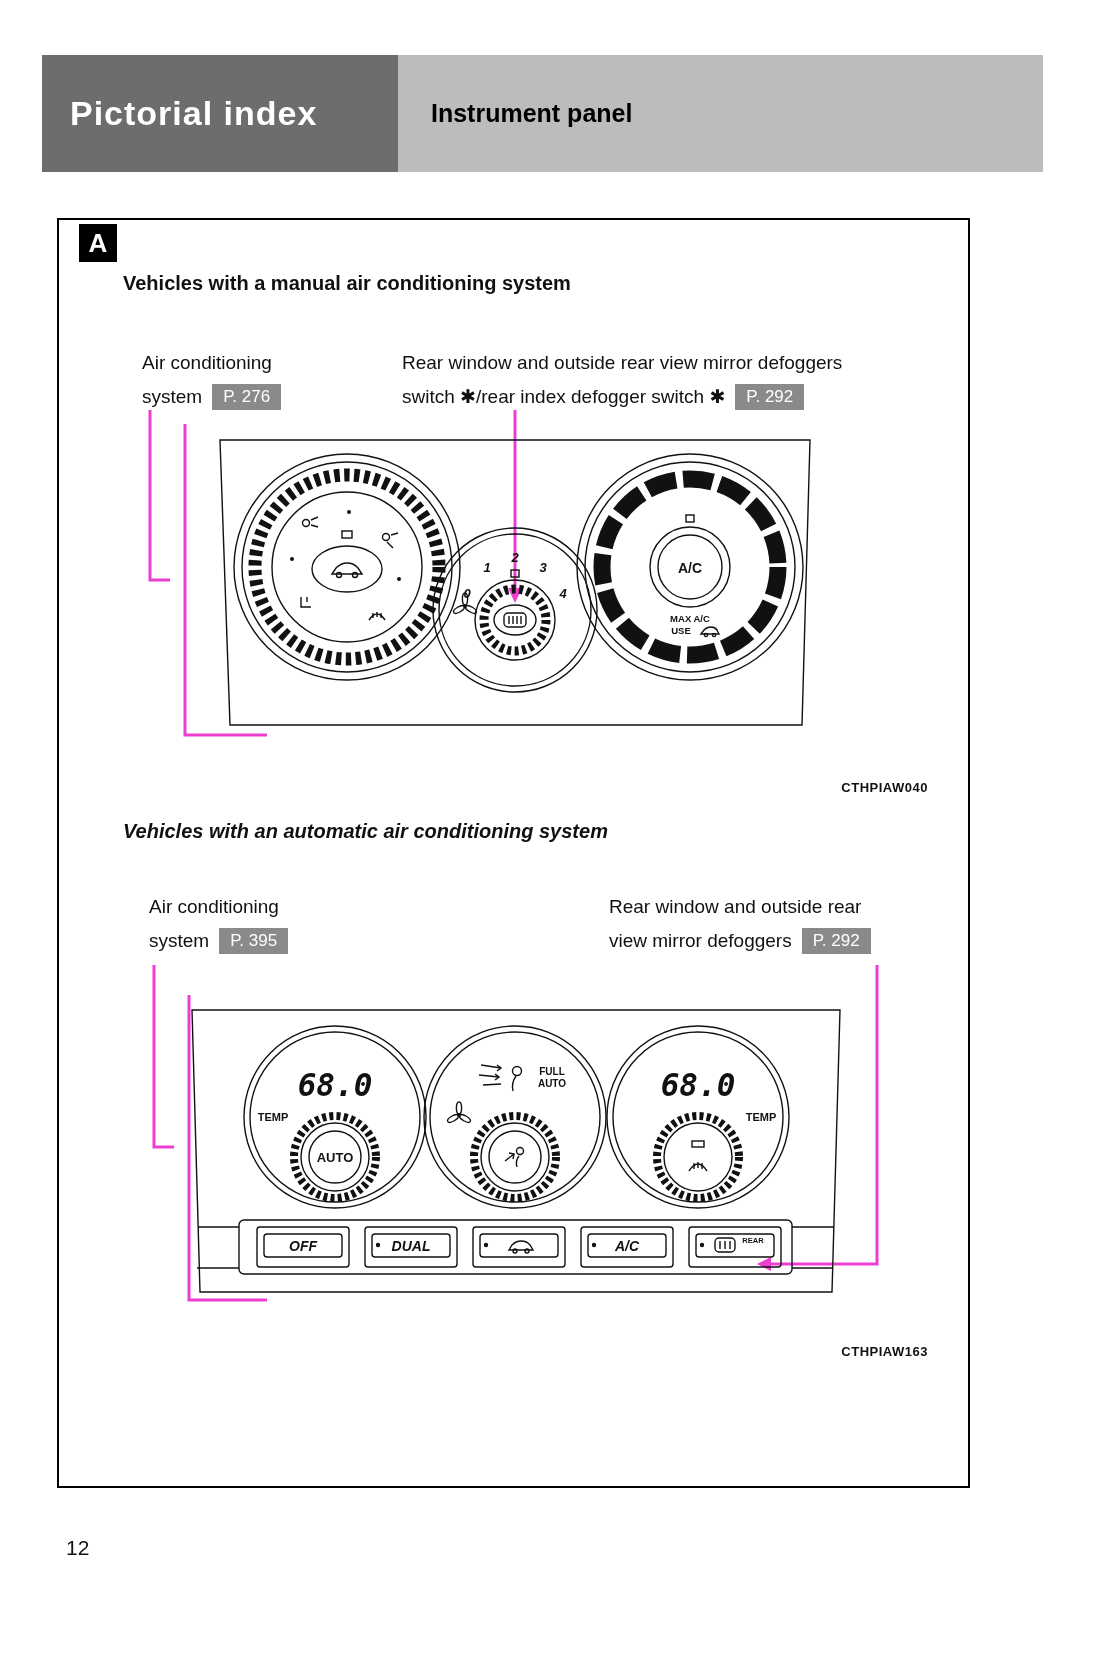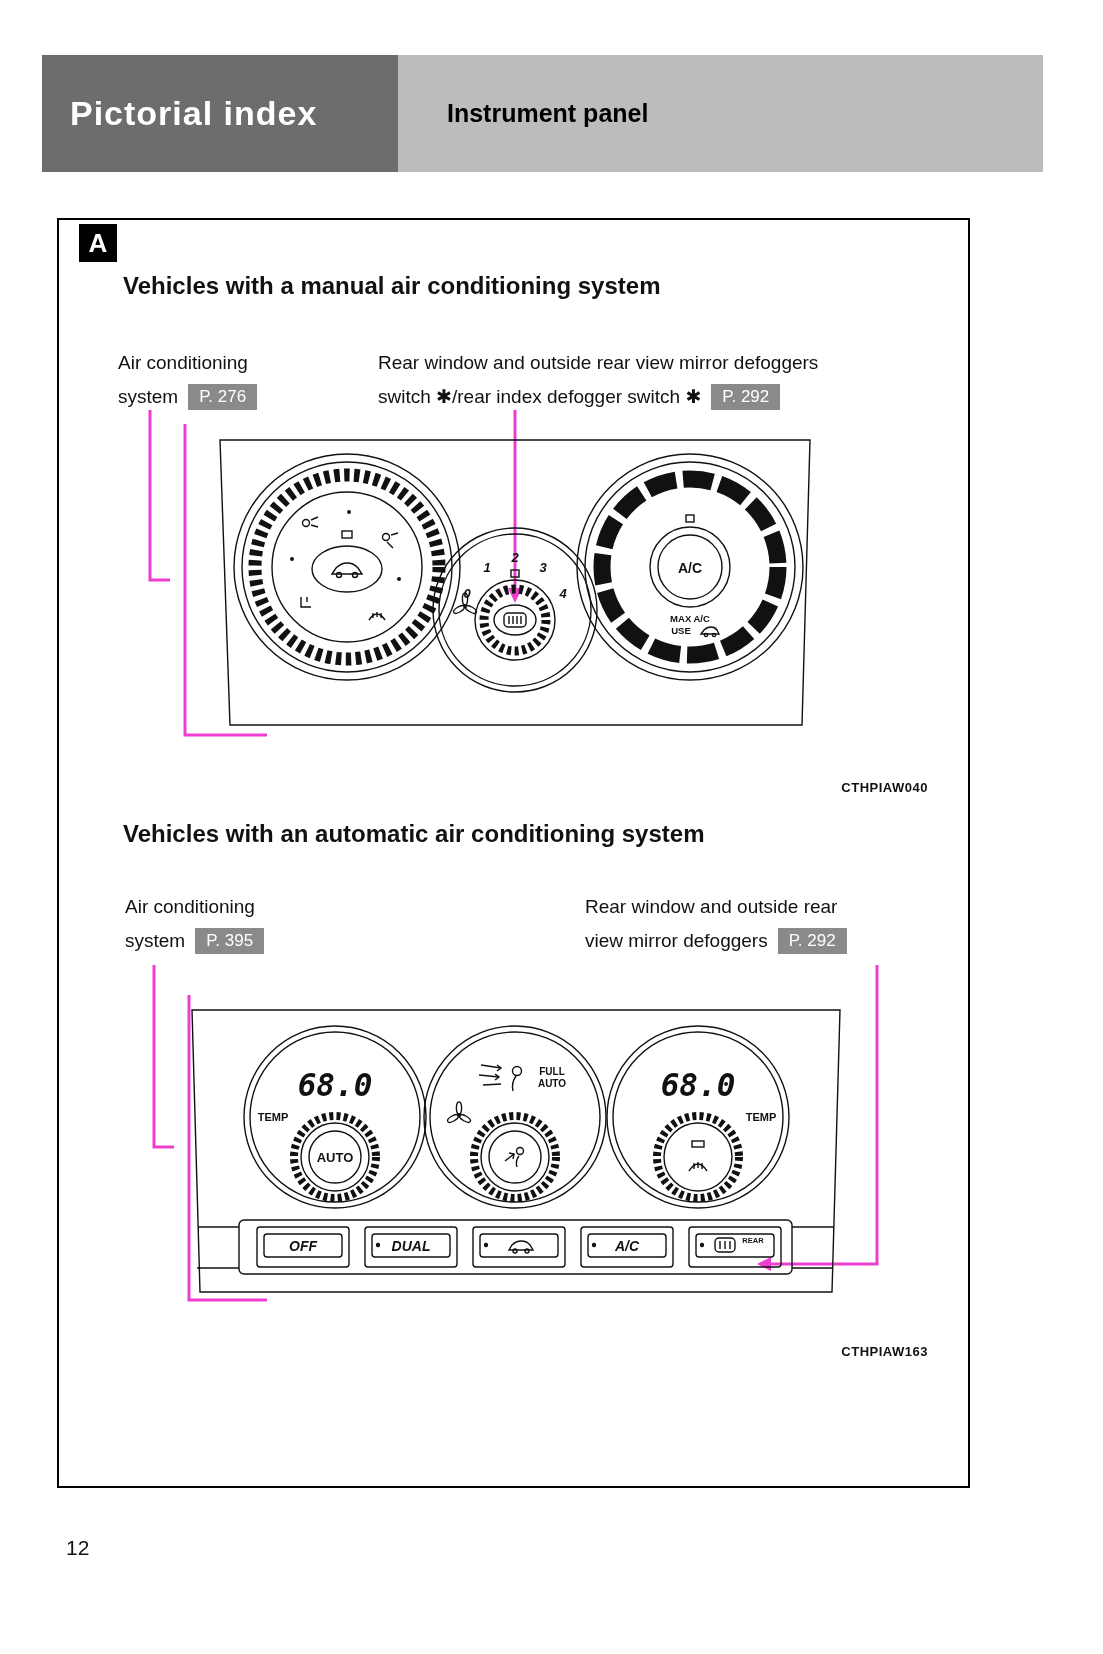--- a/index.html
+++ b/index.html
@@ -4,31 +4,31 @@
 <style>
   * { margin:0; padding:0; box-sizing:border-box; }
   html,body { background:#fff; }
   body {
     width:1103px; height:1654px; position:relative;
     font-family:"Liberation Sans", sans-serif; color:#111;
   }
   .header { position:absolute; left:42px; top:55px; width:1001px; height:117px; display:flex;justify-content:flex-end; }
   .header-left { width:356px; background:#6d6d6d; display:flex; align-items:center; padding-left:28px; }
   .header-left span { color:#fff; font-size:34px; font-weight:bold; letter-spacing:1px; }
-  .header-right { flex:1; background:#bcbcbc; display:flex; align-items:center; padding-left:49px; }
+  .header-right { flex:1; background:#bcbcbc; display:flex; align-items:center; padding-left:33px; }
   .header-right span { color:#000; font-size:25px; font-weight:bold; }
 
   .content-box { position:absolute; left:57px; top:218px; width:913px; height:1270px; border:2px solid #000; }
   .section-badge { position:absolute; left:20px; top:4px; width:38px; height:38px; background:#000; color:#fff;
     font-size:26px; font-weight:bold; display:flex; align-items:center; justify-content:center; }
-  .section-heading { position:absolute; font-size:24px; font-weight:bold; white-space:nowrap; }
+  .section-heading { position:absolute; font-size:20px; font-weight:bold; white-space:nowrap; }
   .h-manual { left:64px; top:52px; }
-  .h-auto   { left:64px; top:600px; }
-
-  .callout { position:absolute; font-size:19px; line-height:34px; white-space:nowrap; }
+  .h-auto   { left:64px; top:600px;font-style:italic; }
+
+  .callout { position:absolute; font-size:19px; line-height:34px; white-space:nowrap;margin-left:24px; }
   .c-manual-left  { left:59px;  top:126px; }
   .c-manual-right { left:319px; top:126px; }
   .c-auto-left    { left:66px;  top:670px; }
   .c-auto-right   { left:526px; top:670px; }
   .pref { display:inline-block; background:#8a8a8a; color:#fff; font-size:17px; line-height:26px;
     padding:0 11px; margin-left:10px; vertical-align:1px;text-align:right; }
 
   .figcode { position:absolute; font-size:13px; font-weight:bold; letter-spacing:0.5px; }
   .fc1 { right:40px; top:560px; }
   .fc2 { right:40px; top:1124px; }

